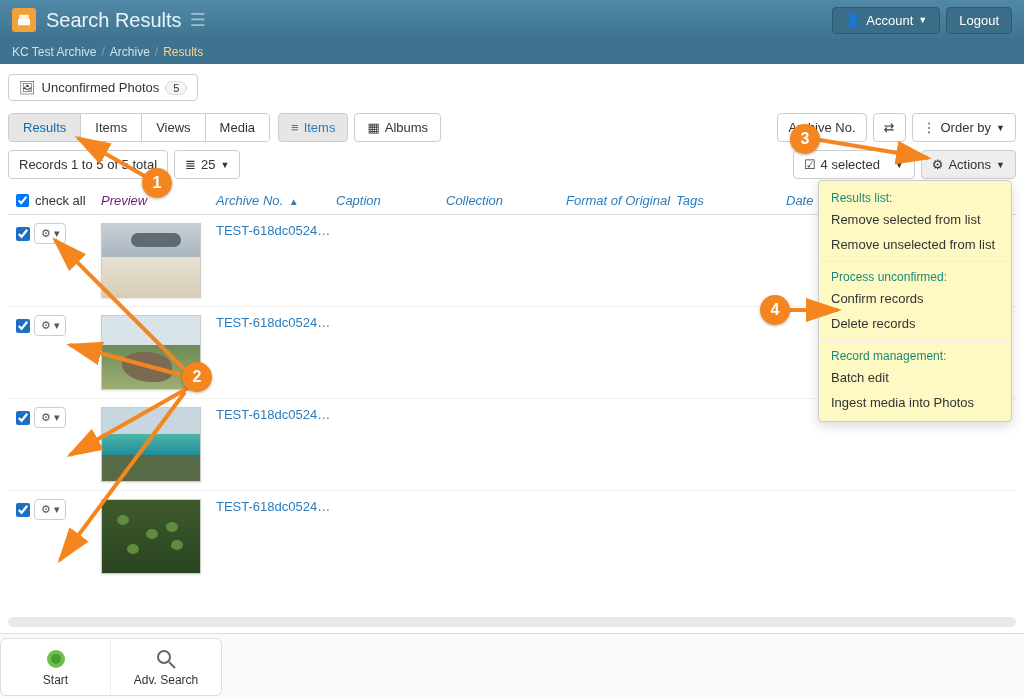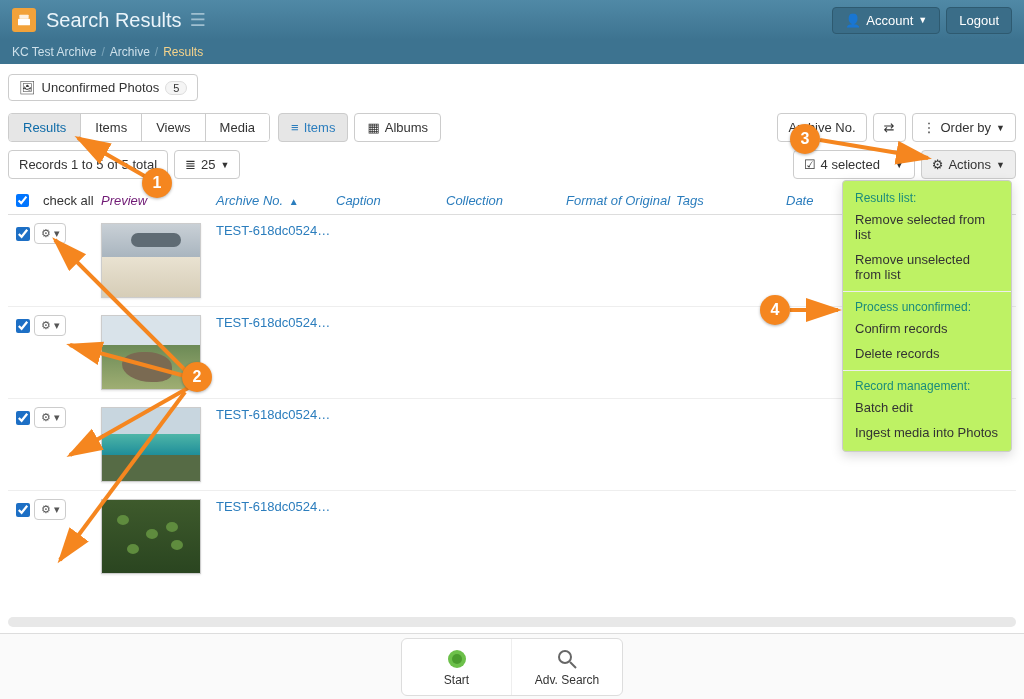--- a/index.html
+++ b/index.html
@@ -38,21 +38,21 @@
 .view-btn.active { background:#e6e6e6; color:#2b7dbd; }
 
 .toolbar-right { margin-left:auto; display:flex; gap:6px; align-items:center; }
 .btn-sm { display:inline-flex; align-items:center; gap:5px; border:1px solid #ccc; border-radius:4px; padding:6px 10px; background:#fff; cursor:pointer; font-size:13px; }
 .btn-sm .caret { font-size:9px; }
 
 .toolbar-row2 { margin-top:8px; display:flex; align-items:center; }
 
 
 .table-head { display:flex; align-items:center; padding:8px 4px 6px 8px; font-size:13px; font-style:italic; color:#2b7dbd; border-bottom:1px solid #ddd; margin-top:6px; }
-.col-check { width:85px; font-style:normal; display:flex; align-items:center; gap:12px; color:#333; }
+.col-check { width:85px; font-style:normal; display:flex; align-items:center; gap:4px; color:#333; }
 .col-check input { margin-right:2px; }
 .col-preview { width:115px; color:#701a75; font-style:italic; }
 .col-archive { width:120px; }
 .col-caption { width:110px; }
 .col-collection { width:120px; }
 .col-format { width:110px; }
 .col-tags { width:110px; }
 .col-date { width:90px; }
 
 .sort-arrow { font-size:10px; margin-left:2px; color:#2b7dbd; }
@@ -75,30 +75,30 @@
 .thumb.t2 .veg { position:absolute; bottom:0; left:0; right:0; height:60%; background:linear-gradient(#6c8a56,#9fae73); }
 .thumb.t2 .rock { position:absolute; bottom:10%; left:20%; width:50px; height:30px; background:#7a6a52; border-radius:40% 50% 30% 60%; }
 .thumb.t3 .sky { position:absolute; top:0; left:0; right:0; height:35%; background:#c8d6df; }
 .thumb.t3 .sea { position:absolute; top:35%; left:0; right:0; height:30%; background:linear-gradient(#4eb5a7,#1f8e9a); }
 .thumb.t3 .land { position:absolute; bottom:0; left:0; right:0; height:35%; background:#566b45; }
 .thumb.t4 .green { position:absolute; inset:0; background:linear-gradient(#3e5a2c,#2a4520); }
 .thumb.t4 .pad { position:absolute; width:12px; height:10px; background:#5f8c3e; border-radius:50%; }
 .thumb.t4 .p1{top:20%;left:15%} .thumb.t4 .p2{top:40%;left:45%} .thumb.t4 .p3{top:60%;left:25%} .thumb.t4 .p4{top:30%;left:65%} .thumb.t4 .p5{top:55%;left:70%}
 
 
-.dropdown { position:absolute; top:180px; right:12px; width:170px; background:#bef264; border:1px solid #ccc; border-radius:4px; box-shadow:0 4px 12px rgba(0,0,0,.15); padding:6px 0; font-size:13px; z-index:10;margin-left:36px; }
+.dropdown { position:absolute; top:180px; right:12px; width:194px; background:#fef9c3; border:1px solid #ccc; border-radius:4px; box-shadow:0 4px 12px rgba(0,0,0,.15); padding:6px 0; font-size:13px; z-index:10;margin-left:36px; }
 .dropdown .group-title { padding:4px 12px 2px; font-size:12px; color:#1a8b7b; }
 .dropdown .item { padding:5px 12px; cursor:pointer; color:#333; }
 .dropdown hr { border:none; border-top:1px solid #eee; margin:4px 0; }
 
 
 .hscroll { position:absolute; left:8px; right:8px; bottom:72px; height:10px; background:#e8e8e8; border-radius:6px; }
 
 
-.dock { position:absolute; bottom:0; left:0; right:0; height:66px; background:#fafafa; border-top:1px solid #ddd; display:flex; justify-content:center; align-items:center; }
+.dock { position:absolute; bottom:0; left:0; right:0; height:66px; background:#fafafa; border-top:1px solid #ddd; display:flex; justify-content:flex-start; align-items:center; }
 .dock-inner { display:flex; border:1px solid #ddd; border-radius:6px; background:#fff; }
 .dock-btn { width:110px; height:56px; display:flex; flex-direction:column; align-items:center; justify-content:center; gap:2px; border-right:1px solid #eee; cursor:pointer; font-size:12px; }
 .dock-btn:last-child{border-right:none;}
 .dock-btn .ico { width:24px; height:24px; display:flex; align-items:center; justify-content:center; }
 
 
 .marker { position:absolute; width:30px; height:30px; background:#f5861f; border-radius:50%; color:#fff; font-weight:bold; font-size:16px; display:flex; align-items:center; justify-content:center; z-index:20; box-shadow:0 1px 3px rgba(0,0,0,.3); }
 svg.arrows { position:absolute; top:0; left:0; width:1024px; height:699px; pointer-events:none; z-index:19; }
 </style>
 </head>

